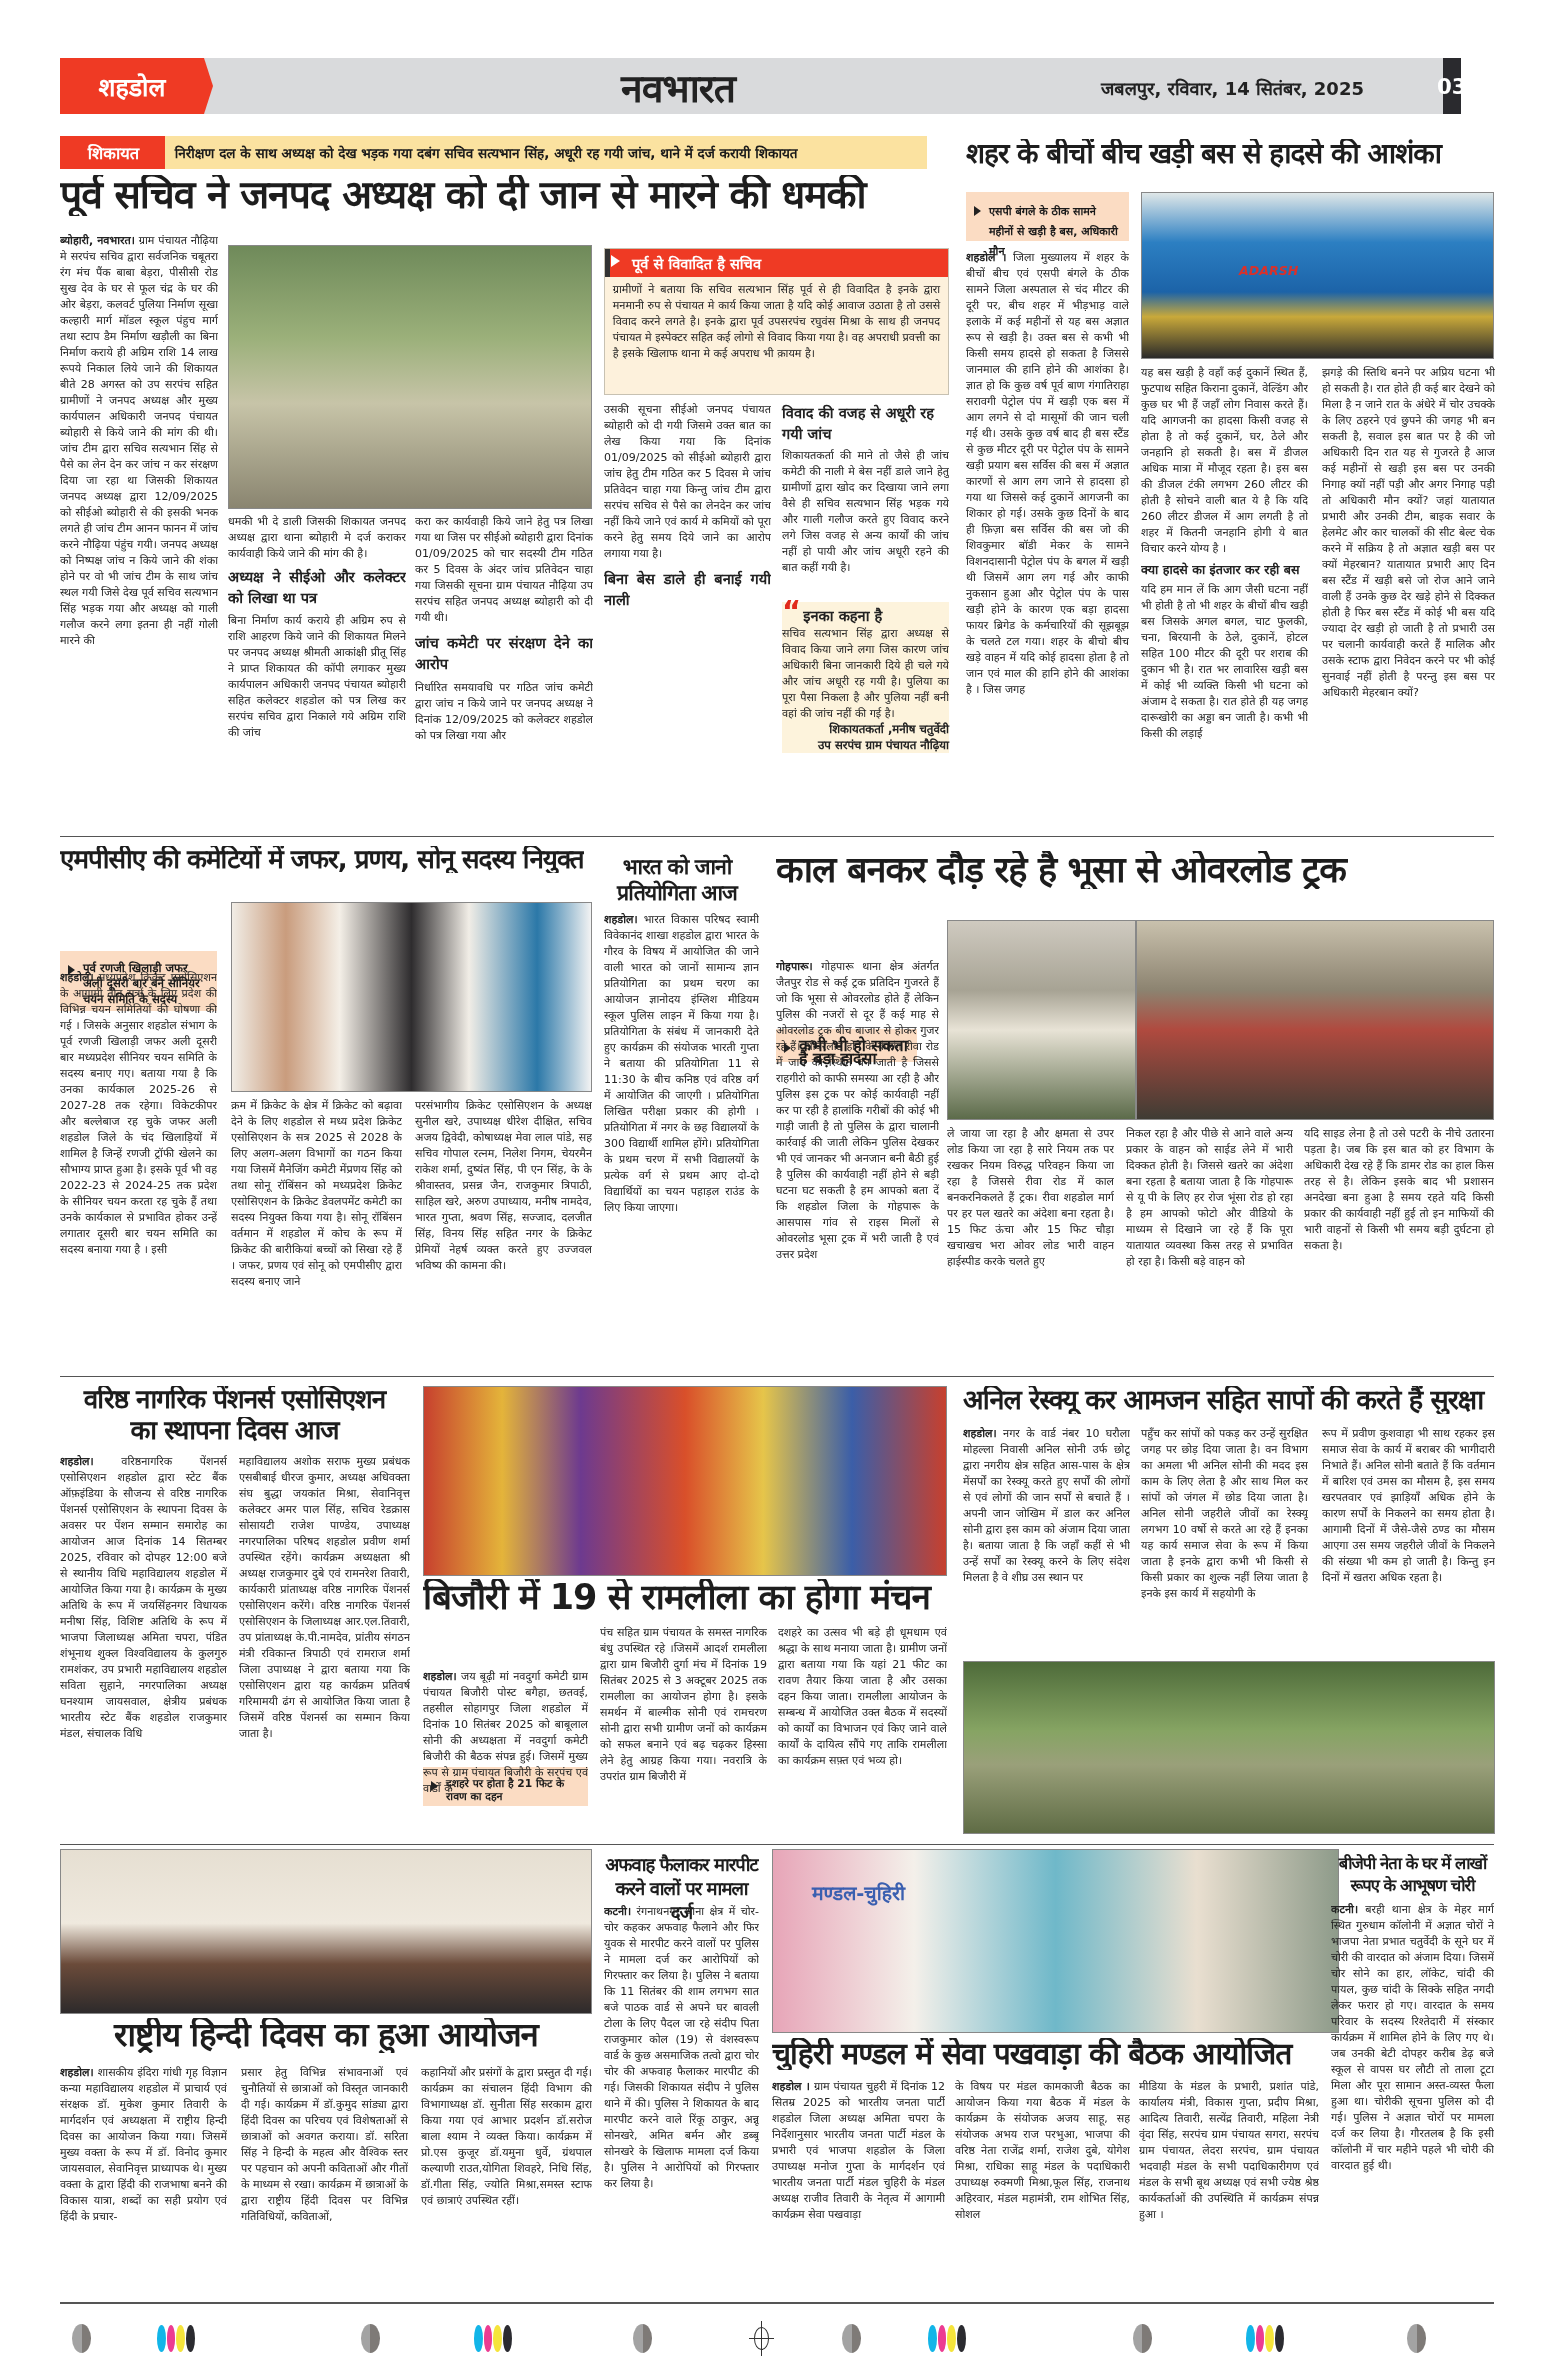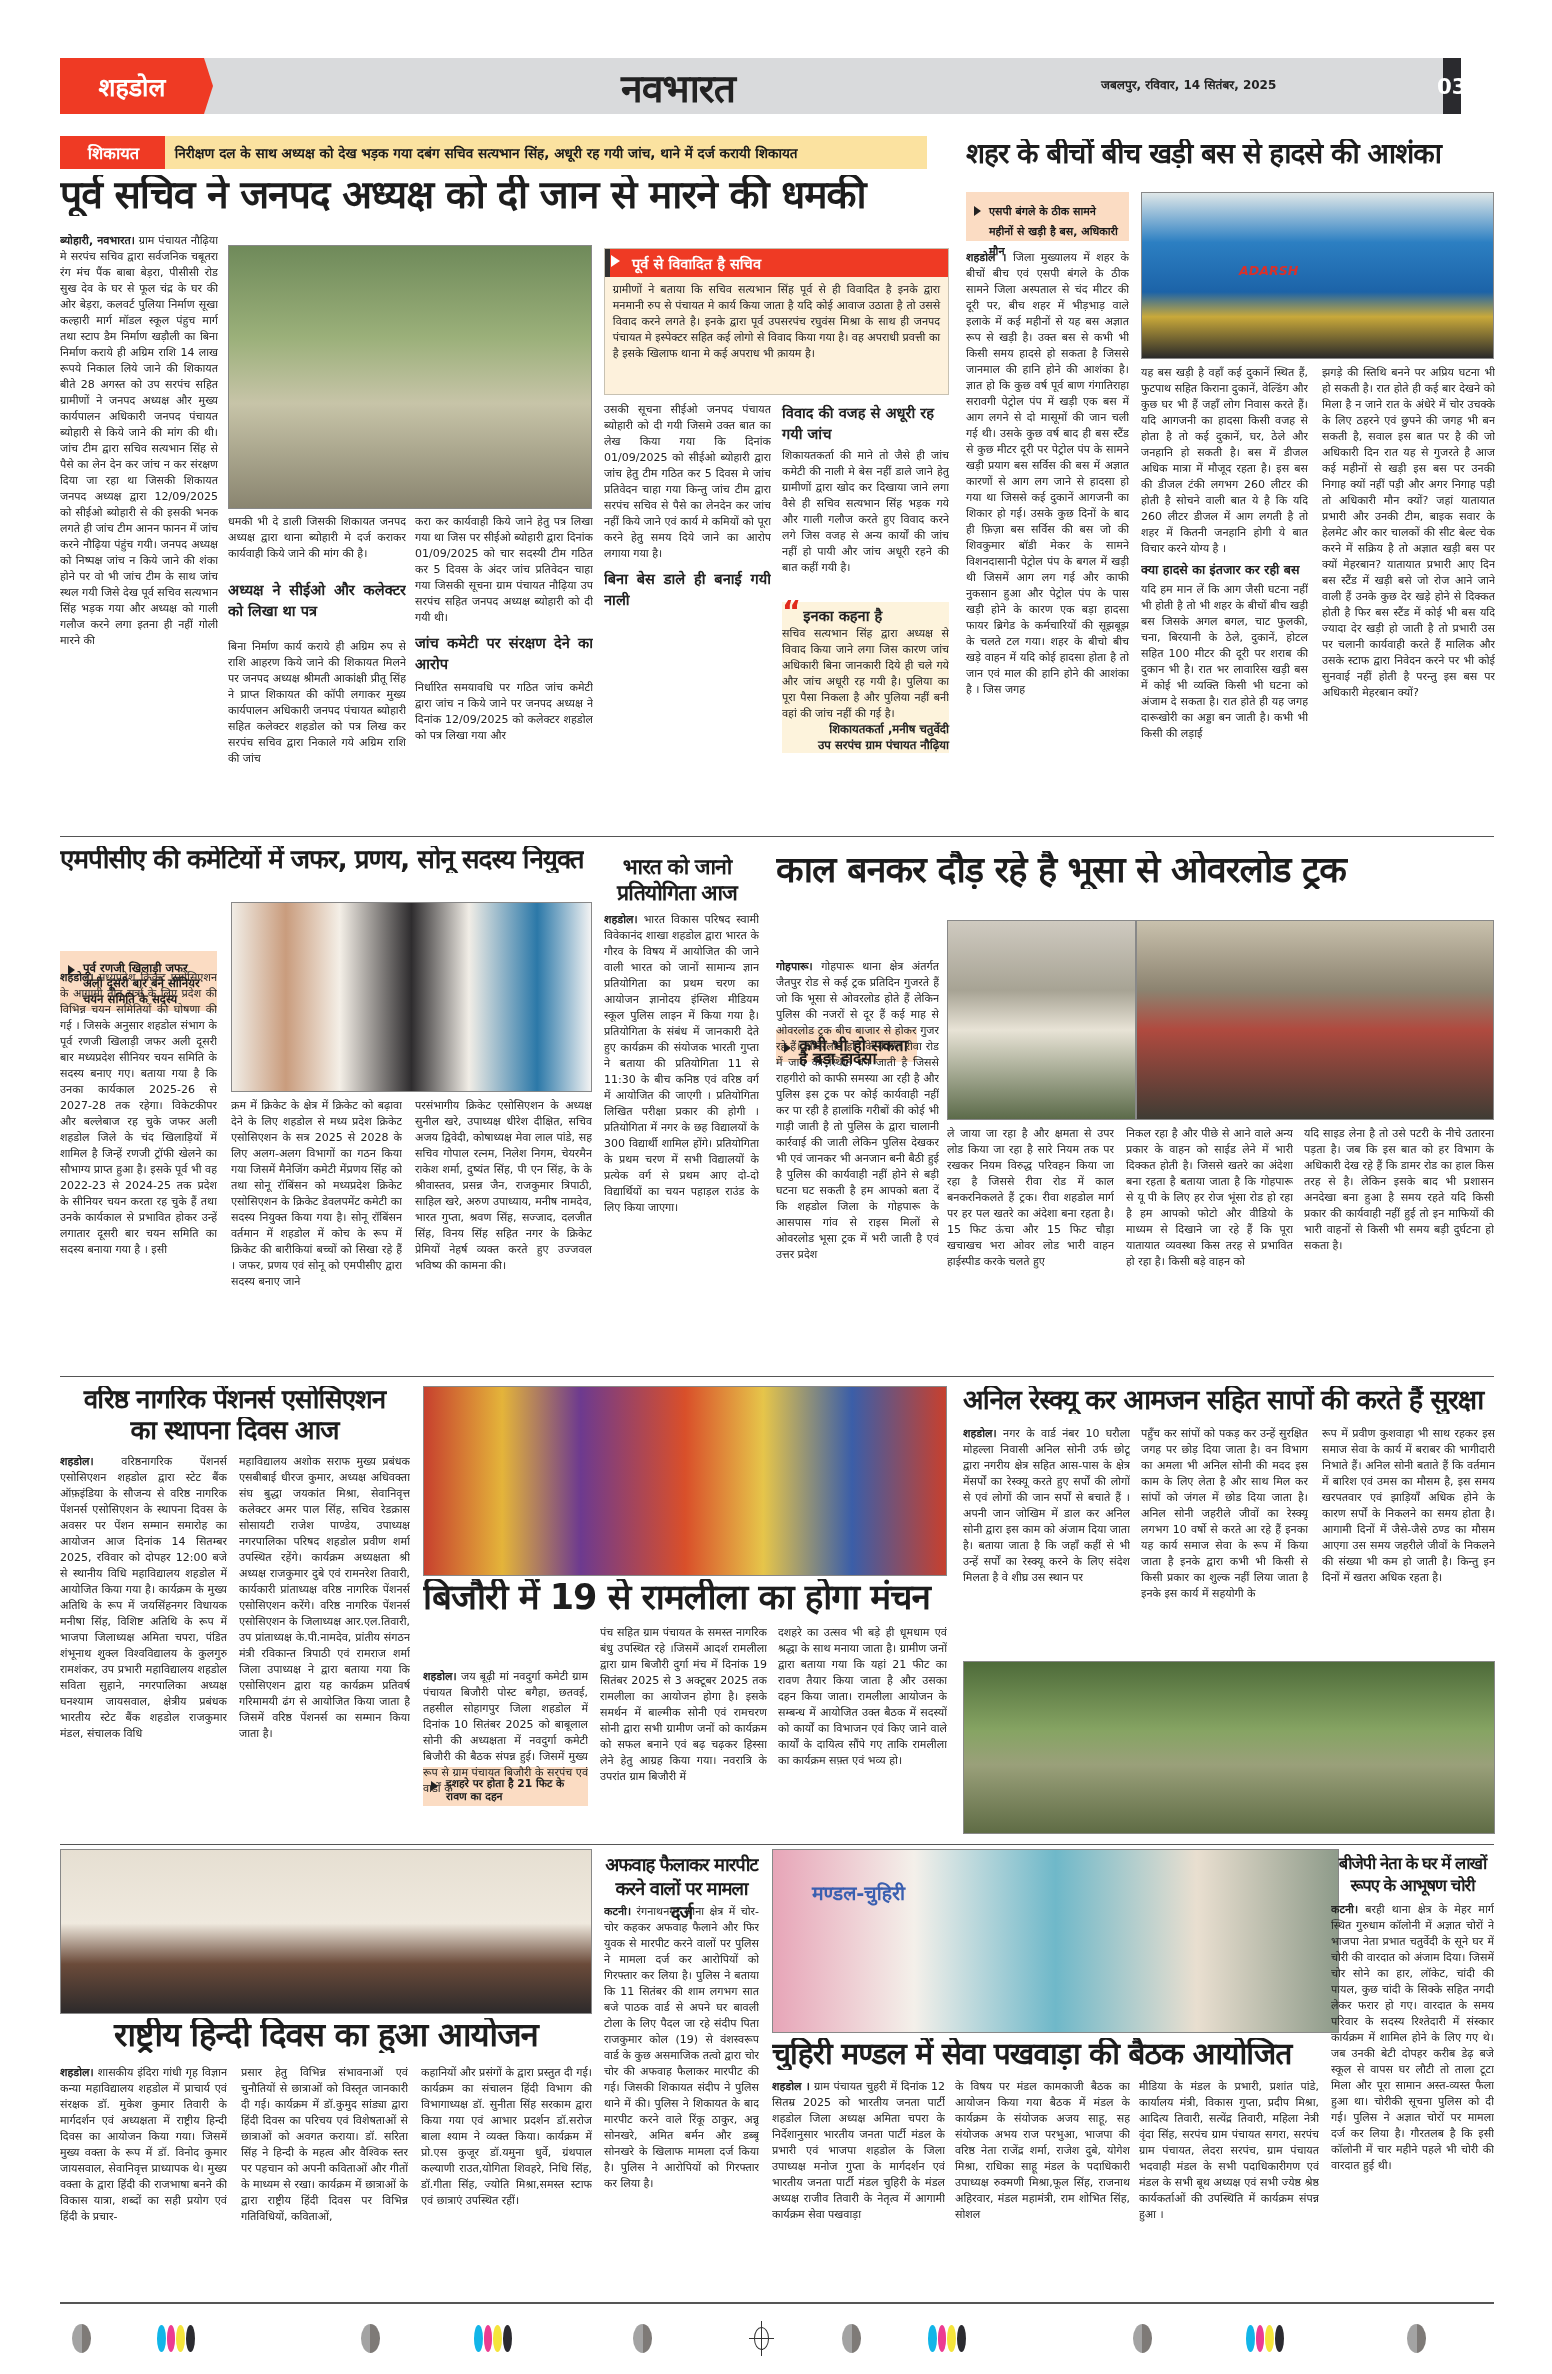--- a/index.html
+++ b/index.html
@@ -3,21 +3,21 @@
 <meta charset="utf-8">
 <style>
 *{box-sizing:border-box;margin:0;padding:0}
 html,body{width:1553px;height:2375px;background:#fff;overflow:hidden}
 body{font-family:"DejaVu Sans","Liberation Sans",sans-serif;color:#1a1a1a;position:relative}
 .abs{position:absolute}
 .masthead{left:60px;top:58px;width:1400px;height:56px;background:#d9dadc}
 .sec-tag{left:60px;top:58px;width:144px;height:56px;background:#ef3a24;color:#fff;font-weight:bold;font-size:25px;display:flex;align-items:center;justify-content:center}
 .sec-arrow{left:204px;top:58px;width:0;height:0;border-top:28px solid transparent;border-bottom:28px solid transparent;border-left:9.7px solid #ef3a24}
 .paper-name{left:621px;top:60px;font-size:39px;font-weight:bold;color:#222;letter-spacing:-1px}
-.dateline{left:1101px;top:76px;font-size:12px;font-weight:bold;color:#222}
+.dateline{left:1101px;top:76px;font-size:18px;font-weight:bold;color:#222}
 .pageno{left:1443px;top:58px;width:17.5px;height:56px;background:#2a2a2e;color:#fff;font-weight:bold;font-size:21.3px;display:flex;align-items:center;justify-content:center}
 .kicker-lbl{left:60px;top:136px;width:107px;height:33px;background:#ef3a24;color:#fff;font-weight:bold;font-size:16.5px;display:flex;align-items:center;justify-content:center}
 .kicker-txt{left:165px;top:136px;width:762px;height:33px;background:#fbe2a0;font-size:13.6px;font-weight:bold;display:flex;align-items:center;padding-left:9.7px;white-space:nowrap;overflow:hidden}
 .h1{font-weight:bold;color:#1d1d1d;line-height:1.05;letter-spacing:-1px;white-space:nowrap;overflow:hidden}
 .body{font-size:11px;line-height:16px;text-align:justify;color:#222;overflow:hidden}
 .body b{font-weight:bold}
 .photo{border:1px solid #888;overflow:hidden}
 .infobox{background:#fdf1dc;border:1px solid #c7c1b2}
 .ib-head{background:#ef3a24;color:#fff;font-weight:bold;font-size:14.6px;padding:3.9px 7.8px 3.9px 27px;position:relative}
 .ib-head:before{content:"";position:absolute;left:5.8px;top:5.8px;border-top:6.8px solid transparent;border-bottom:6.8px solid transparent;border-left:9.7px solid #fff}
@@ -54,21 +54,21 @@
 <div class="abs pageno">03</div>
 
 <div class="abs kicker-lbl">शिकायत</div>
 <div class="abs kicker-txt">निरीक्षण दल के साथ अध्यक्ष को देख भड़क गया दबंग सचिव सत्यभान सिंह, अधूरी रह गयी जांच, थाने में दर्ज करायी शिकायत</div>
 <div class="abs h1" style="left:60px;top:175px;width:873px;font-size:39px">पूर्व सचिव ने जनपद अध्यक्ष को दी जान से मारने की धमकी</div>
 
 <div class="abs body" style="left:60px;top:233px;width:158px;height:582px"><b>ब्योहारी, नवभारत।</b> ग्राम पंचायत नौढ़िया मे सरपंच सचिव द्वारा सर्वजनिक चबूतरा रंग मंच पैंक बाबा बेड़रा, पीसीसी रोड सुख देव के घर से फूल चंद्र के घर की ओर बेड़रा, कलवर्ट पुलिया निर्माण सूखा कल्हारी मार्ग मॉडल स्कूल पंहुच मार्ग तथा स्टाप डैम निर्माण खड़ौली का बिना निर्माण कराये ही अग्रिम राशि 14 लाख रूपये निकाल लिये जाने की शिकायत बीते 28 अगस्त को उप सरपंच सहित ग्रामीणों ने जनपद अध्यक्ष और मुख्य कार्यपालन अधिकारी जनपद पंचायत ब्योहारी से किये जाने की मांग की थी। जांच टीम द्वारा सचिव सत्यभान सिंह से पैसे का लेन देन कर जांच न कर संरक्षण दिया जा रहा था जिसकी शिकायत जनपद अध्यक्ष द्वारा 12/09/2025 को सीईओ ब्योहारी से की इसकी भनक लगते ही जांच टीम आनन फानन में जांच करने नौढ़िया पंहुंच गयी। जनपद अध्यक्ष को निष्पक्ष जांच न किये जाने की शंका होने पर वो भी जांच टीम के साथ जांच स्थल गयी जिसे देख पूर्व सचिव सत्यभान सिंह भड़क गया और अध्यक्ष को गाली गलौज करने लगा इतना ही नहीं गोली मारने की</div>
 <div class="abs photo ph-field" style="left:228px;top:245px;width:364px;height:264px"></div>
 <div class="abs body" style="left:228px;top:514px;width:178px;height:301px">
   <div>धमकी भी दे डाली जिसकी शिकायत जनपद अध्यक्ष द्वारा थाना ब्योहारी मे दर्ज कराकर कार्यवाही किये जाने की मांग की है।</div>
-  <div class="subh" style="margin:17px 0">अध्यक्ष ने सीईओ और कलेक्टर को लिखा था पत्र</div>
+  <div class="subh" style="margin:4px 0">अध्यक्ष ने सीईओ और कलेक्टर को लिखा था पत्र</div>
   <div>बिना निर्माण कार्य कराये ही अग्रिम रुप से राशि आहरण किये जाने की शिकायत मिलने पर जनपद अध्यक्ष श्रीमती आकांक्षी प्रीतू सिंह ने प्राप्त शिकायत की कॉपी लगाकर मुख्य कार्यपालन अधिकारी जनपद पंचायत ब्योहारी सहित कलेक्टर शहडोल को पत्र लिख कर सरपंच सचिव द्वारा निकाले गये अग्रिम राशि की जांच</div>
 </div>
 <div class="abs body" style="left:415px;top:514px;width:178px;height:301px">
   <div>करा कर कार्यवाही किये जाने हेतु पत्र लिखा गया था जिस पर सीईओ ब्योहारी द्वारा दिनांक 01/09/2025 को चार सदस्यी टीम गठित कर 5 दिवस के अंदर जांच प्रतिवेदन चाहा गया जिसकी सूचना ग्राम पंचायत नौढ़िया उप सरपंच सहित जनपद अध्यक्ष ब्योहारी को दी गयी थी।</div>
   <div class="subh" style="margin:5.8px 0">जांच कमेटी पर संरक्षण देने का आरोप</div>
   <div>निर्धारित समयावधि पर गठित जांच कमेटी द्वारा जांच न किये जाने पर जनपद अध्यक्ष ने दिनांक 12/09/2025 को कलेक्टर शहडोल को पत्र लिखा गया और</div>
 </div>
 
 <div class="abs infobox" style="left:604px;top:248px;width:345px;height:147px">
   <div class="ib-head">पूर्व से विवादित है सचिव</div>

